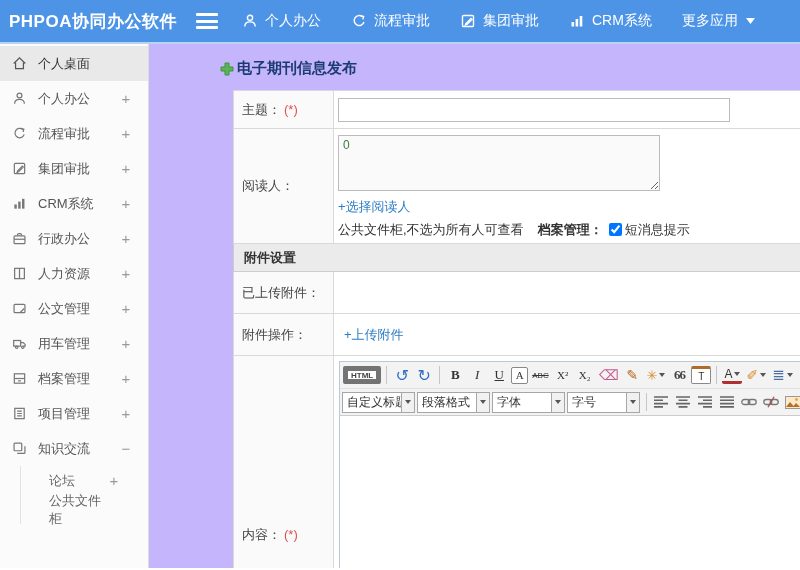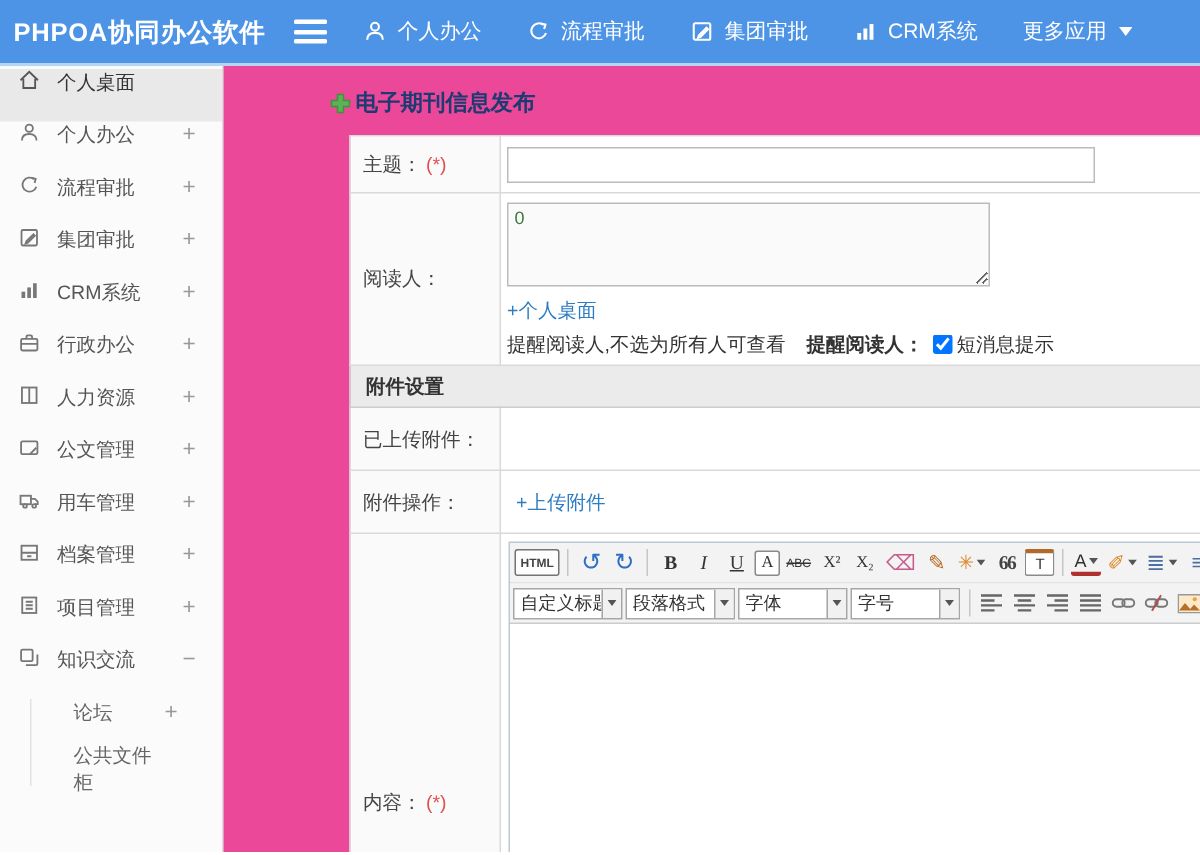--- a/index.html
+++ b/index.html
@@ -14,31 +14,31 @@
   .nav { display:flex; align-items:center; }
   .nav-item { display:flex; align-items:center; color:#fff; font-size:14px; margin-right:30px; cursor:pointer; white-space:nowrap; }
   .nav-item svg { margin-right:7px; }
   .caret-down { margin-left:8px; }
 
   
   .app { display:flex; height:524px; }
 
   
   .sidebar { width:149px; background:#fbfbfb; border-right:1px solid #ddd; padding-top:2px; flex:none; }
-  .side-item { height:35px; display:flex; align-items:flex-start; padding-left:12px; color:#555; cursor:pointer; }
+  .side-item { height:35px; display:flex; align-items:center; padding-left:12px; color:#555; cursor:pointer; }
   .side-item.active { background:#e9e9e9; color:#333; }
   .side-item svg { flex:none; }
   .side-label { margin-left:11px; font-size:13px; flex:1; }
   .side-expand { margin-right:16px; color:#999; font-size:15px; width:12px; text-align:center; }
   .side-sub { margin-left:20px; border-left:1px solid #e2e2e2; }
   .side-sub .side-item { height:29px; padding-left:17px; color:#666; }
   .side-sub .side-expand { margin-right:28px; }
 
   
-  .content { flex:1; background:#ec4899; overflow:hidden; padding-left:84px; }
+  .content { flex:1; background:#c4b5fd; overflow:hidden; padding-left:84px; }
   .page-title { display:flex; align-items:center; margin:15px 0 12px -13px; }
   .page-title svg { margin-right:3px; }
   .page-title span { font-size:15px; font-weight:bold; color:#1c3b72; }
 
   table.form { border-collapse:collapse; width:920px; table-layout:fixed; background:#fff; }
   table.form td { border:1px solid #d9d9d9; vertical-align:middle; font-size:13px; }
   td.lbl { width:100px; background:#fafafa; padding-left:8px; color:#444; }
   td.val { padding:4px 4px 4px 4px; background:#fff; }
   .req { color:#e05050; margin-left:3px; }
   tr.r-subject { height:38px; }
@@ -54,21 +54,21 @@
   tr.r-uploaded, tr.r-attachop { height:42px; }
 
   
   td.lbl.content-lbl { vertical-align:top; padding-top:170px; }
   .editor { width:476px; border:1px solid #b9c9d8; background:#fff; margin:1px 0 0 1px; }
   .tb-row { display:flex; align-items:center; flex-wrap:nowrap; overflow:hidden; height:27px; background:#f3f3f3; padding:0 2px; }
   .tb-row1 { border-bottom:1px solid #e0e0e0; }
   .tb-row2 { border-bottom:1px solid #ccc; }
   .tb-sep { width:1px; height:18px; background:#c6c6c6; margin:0 4px; flex:none; }
   .tb-btn { min-width:20px; height:22px; display:inline-flex; align-items:center; justify-content:center; margin:0 1px; padding:0 2px; font-size:13px; color:#333; cursor:pointer; flex:none; border-radius:2px; }
-  .tb-btn.html { font-size:8px; font-weight:bold; border:1px solid #737373; background:#fdfdfd; height:18px; padding:0 3px; color:#444; }
+  .tb-btn.html { font-size:8px; font-weight:bold; border:5px solid #737373; background:#fdfdfd; height:18px; padding:0 3px; color:#444; }
   .tb-btn.blue { color:#2f6ec4; font-size:16px; }
   .tb-btn.bi-b { font-family:"Liberation Serif",serif; font-weight:bold; }
   .tb-btn.bi-i { font-family:"Liberation Serif",serif; font-style:italic; }
   .tb-btn.bi-u { font-family:"Liberation Serif",serif; text-decoration:underline; }
   .tb-btn.abox { border:1px solid #888; height:17px; min-width:17px; font-size:11px; font-family:"Liberation Serif",serif; background:#fff; }
   .tb-btn.strike { font-size:8px; text-decoration:line-through; }
   .tb-btn.supsub { font-size:11px; font-family:"Liberation Serif",serif; }
   .tb-btn.eraser { color:#c75b8e; font-size:14px; }
   .tb-btn.brush { color:#b5651d; font-size:14px; }
   .tb-btn.wand { color:#d98a2b; font-size:13px; }
@@ -266,23 +266,23 @@
         <td class="val">
           <input class="subject-input" type="text" style="">
         </td>
       </tr>
       <tr class="r-readers">
         <td class="lbl">
           <span>阅读人：</span>
         </td>
         <td class="val">
           <textarea class="readers-ta" style="">0</textarea>
-          <div class="readers-link"><a class="link">+个人桌面</a></div>
+          <div class="readers-link"><a class="link">+选择阅读人</a></div>
           <div class="readers-hint">
-            <span>提醒阅读人,不选为所有人可查看</span><span class="remind">提醒阅读人：</span><input type="checkbox" checked="" style=""><span>短消息提示</span>
+            <span>公共文件柜,不选为所有人可查看</span><span class="remind">档案管理：</span><input type="checkbox" checked="" style=""><span>短消息提示</span>
           </div>
         </td>
       </tr>
       <tr class="r-section">
         <td colspan="2">附件设置</td>
       </tr>
       <tr class="r-uploaded">
         <td class="lbl">
           <span>已上传附件：</span>
         </td>

